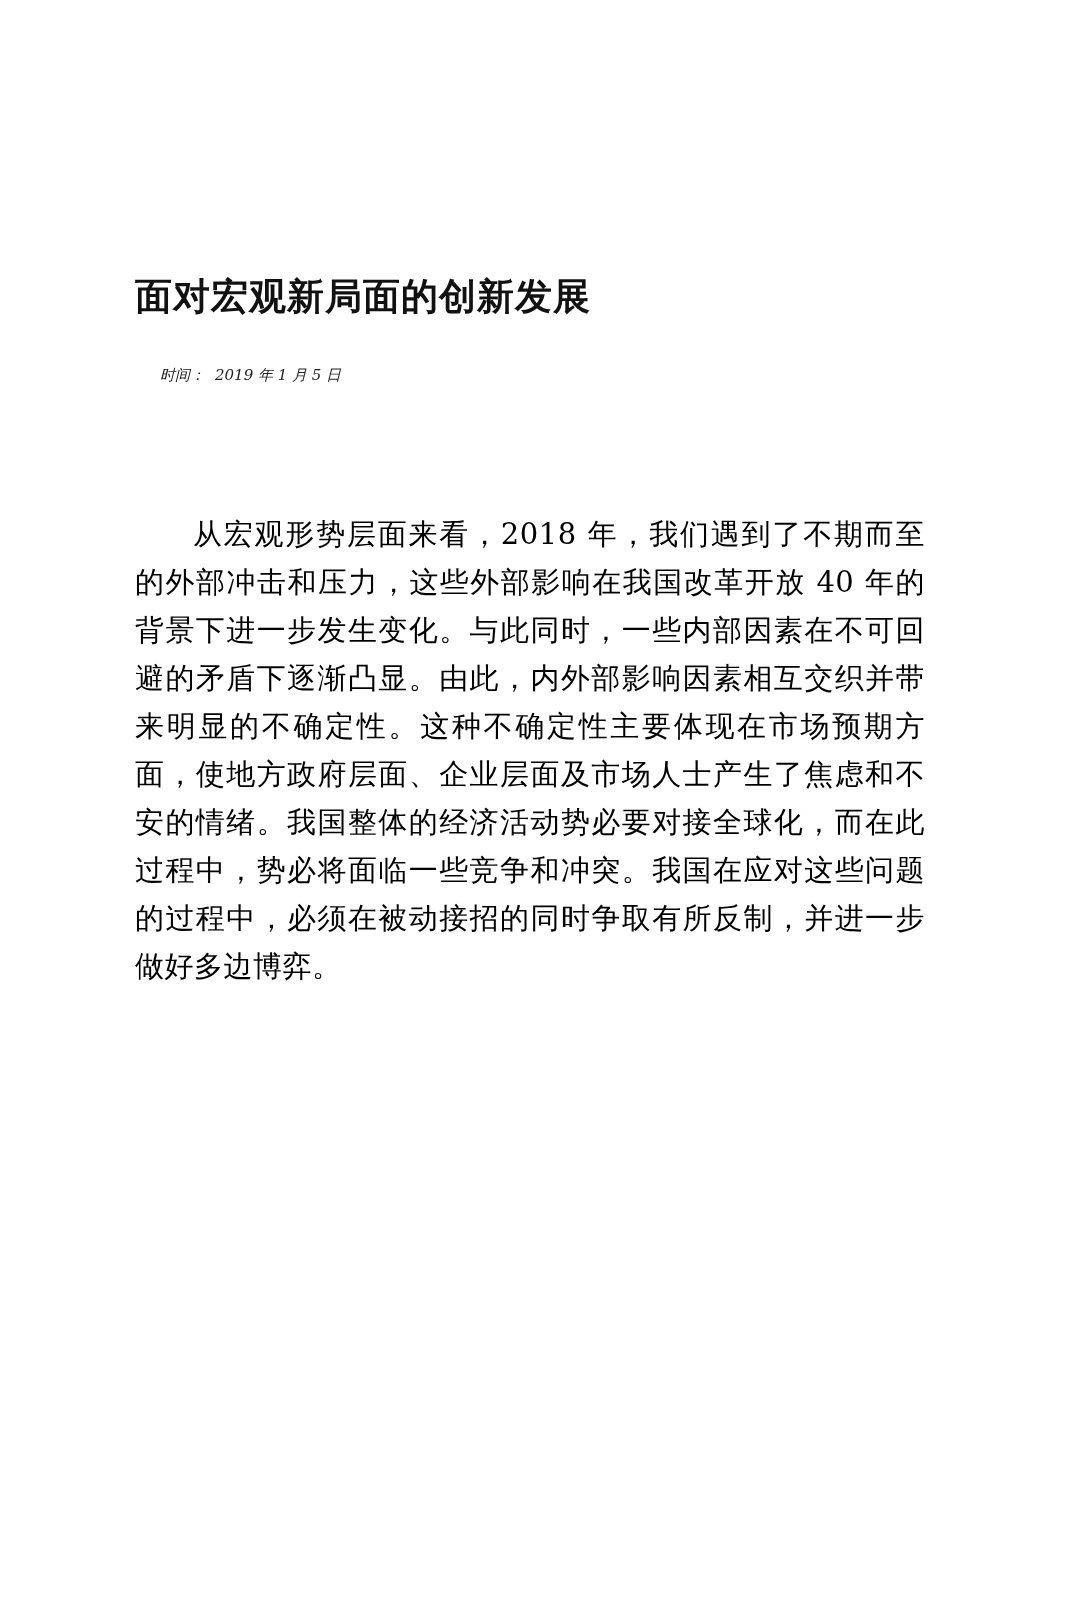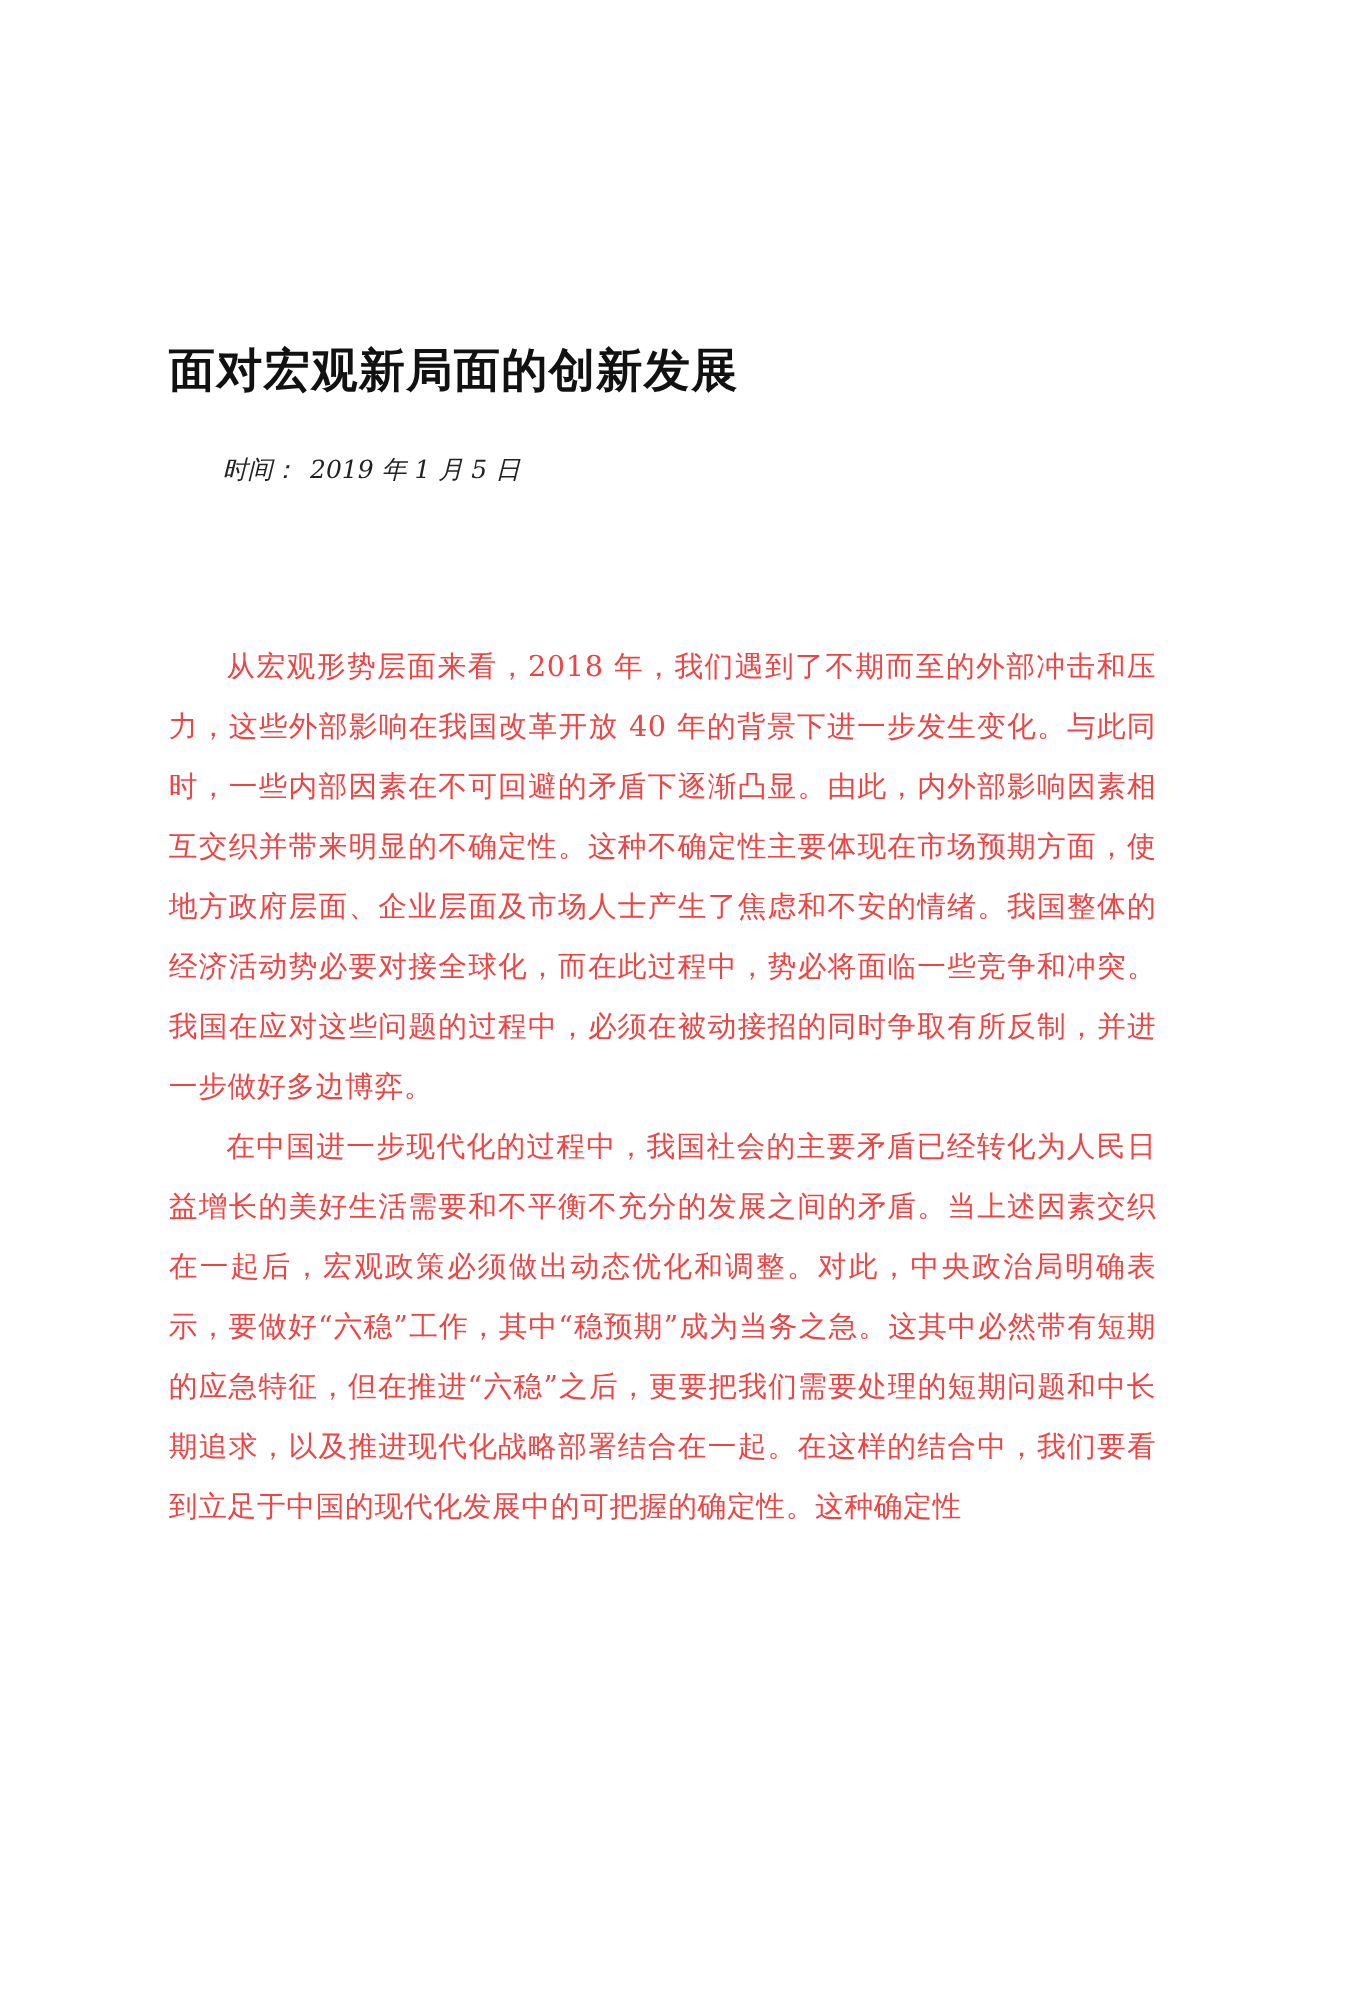--- a/index.html
+++ b/index.html
@@ -27,39 +27,39 @@
     padding-top: 274px;
     font-size: 37px;
     line-height: 1.2;
     font-weight: bold;
     letter-spacing: 1px;
     color: #111111;
     font-family: "DejaVu Serif", "Liberation Serif", serif;
   }
   .meta-block {
     margin-top: 36px;
-    margin-left: 43px;
-    font-size: 20px;
+    margin-left: 25px;
+    font-size: 15px;
     font-style: italic; 
     color: #222222;
   }
   .meta-row {
     line-height: 43px;
     white-space: nowrap;
   }
   .meta-label {
     margin-right: 10px;
   }
   .body-block {
     margin-top: 113px;
-    font-size: 23px;
+    font-size: 29px;
     line-height: 48px;
     text-align: justify;
     text-justify: inter-ideograph;
-    color: #ef4444;
+    color: #000000;
   }
   .body-block p {
     margin: 0;
     text-indent: 2em;
     letter-spacing: 0.5px;
   }
 </style>
 </head>
 <body>
 
@@ -69,17 +69,16 @@
     <h1 class="doc-title">面对宏观新局面的创新发展</h1>
 
     <div class="meta-block">
       <div class="meta-row">
         <span class="meta-label">时间：</span><span>2019 年 1 月 5 日</span>
       </div>
     </div>
 
     <div class="body-block">
       <p>从宏观形势层面来看，2018 年，我们遇到了不期而至的外部冲击和压力，这些外部影响在我国改革开放 40 年的背景下进一步发生变化。与此同时，一些内部因素在不可回避的矛盾下逐渐凸显。由此，内外部影响因素相互交织并带来明显的不确定性。这种不确定性主要体现在市场预期方面，使地方政府层面、企业层面及市场人士产生了焦虑和不安的情绪。我国整体的经济活动势必要对接全球化，而在此过程中，势必将面临一些竞争和冲突。我国在应对这些问题的过程中，必须在被动接招的同时争取有所反制，并进一步做好多边博弈。</p>
-      <p>在中国进一步现代化的过程中，我国社会的主要矛盾已经转化为人民日益增长的美好生活需要和不平衡不充分的发展之间的矛盾。当上述因素交织在一起后，宏观政策必须做出动态优化和调整。对此，中央政治局明确表示，要做好“六稳”工作，其中“稳预期”成为当务之急。这其中必然带有短期的应急特征，但在推进“六稳”之后，更要把我们需要处理的短期问题和中长期追求，以及推进现代化战略部署结合在一起。在这样的结合中，我们要看到立足于中国的现代化发展中的可把握的确定性。这种确定性</p>
     </div>
 
   </div>
 </div>
 
 </body></html>

